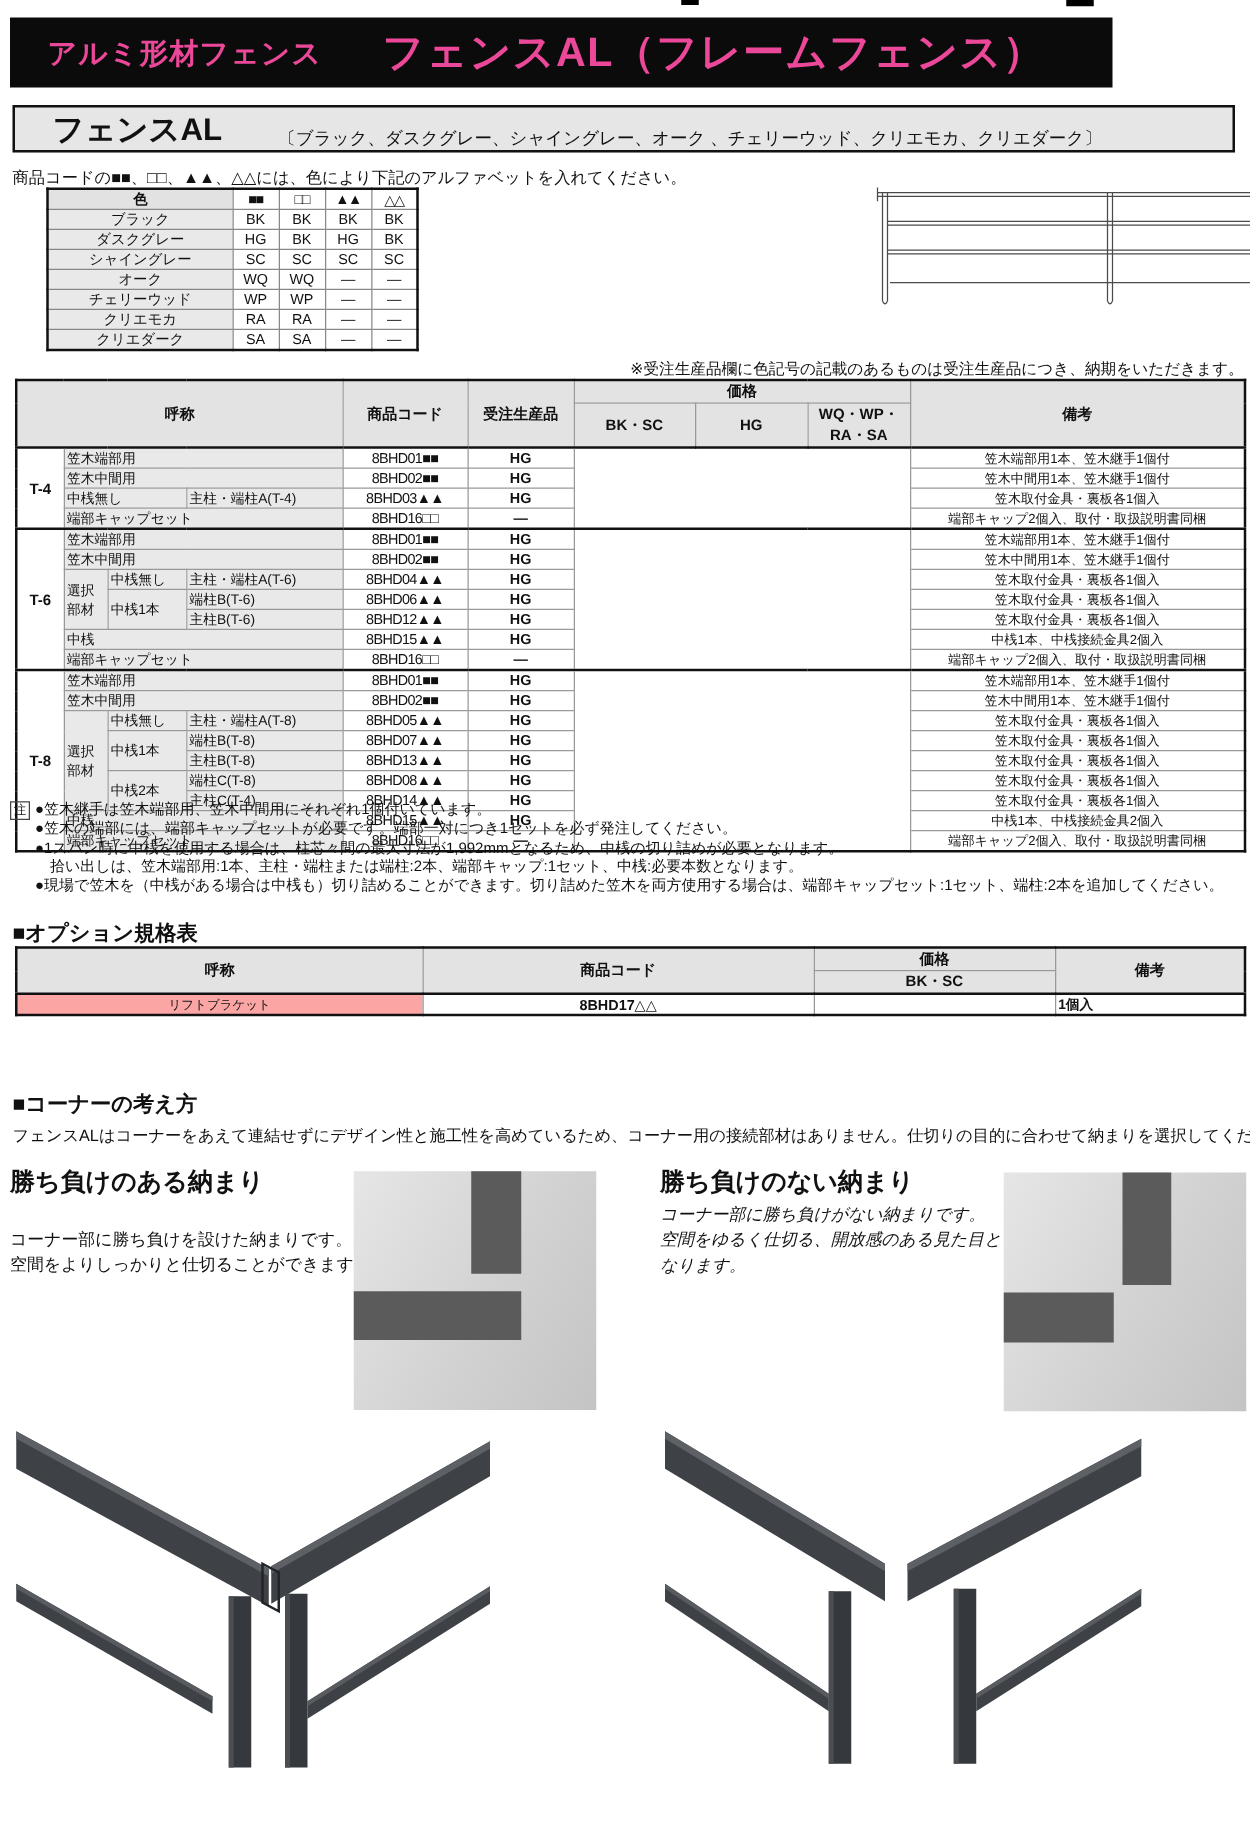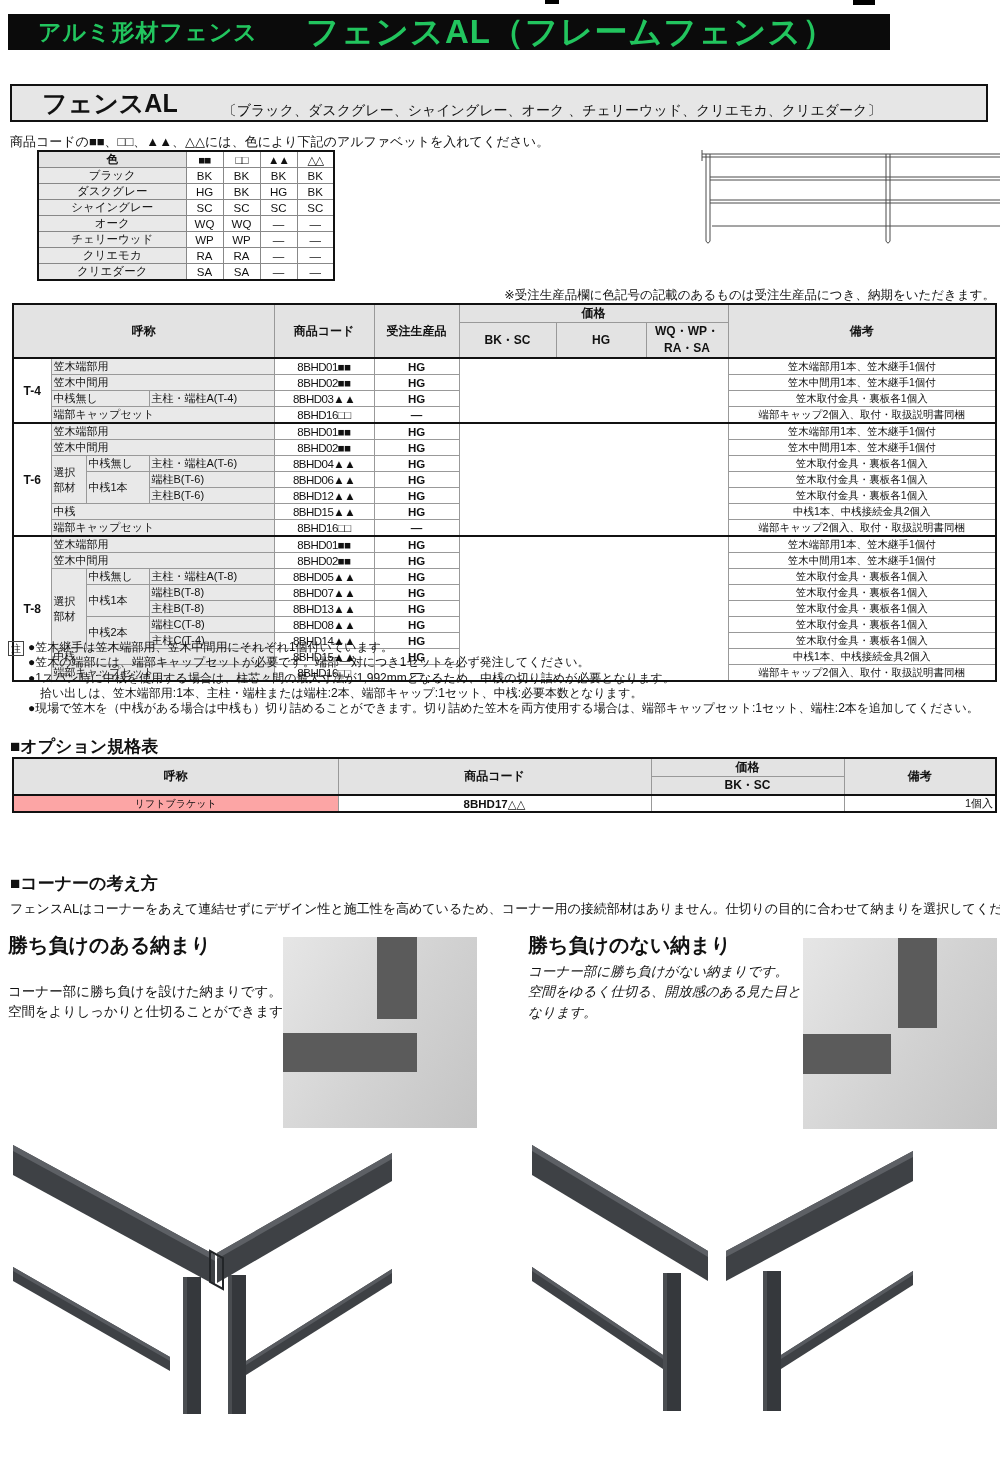--- a/index.html
+++ b/index.html
@@ -3,22 +3,22 @@
 <meta charset="utf-8">
 <style>
   html,body{margin:0;padding:0;background:#fff;}
   #page{position:relative;width:1000px;height:1464px;background:#fff;overflow:hidden;
         font-family:"Liberation Sans","DejaVu Sans",sans-serif;color:#111;}
   .artifact{position:absolute;background:#000;}
   .a1{left:545px;top:0;width:14px;height:4px;}
   .a2{left:853px;top:0;width:22px;height:5px;}
 
   
-  #topbar{position:absolute;left:8px;top:14px;width:882px;height:36px;background:#0b0b0b;
-          color:#22c55e;display:flex;align-items:center;}
+  #topbar{position:absolute;left:8px;top:14px;width:882px;height:56px;background:#0b0b0b;
+          color:#ec4899;display:flex;align-items:center;}
   #topbar .cat{font-size:23px;font-weight:bold;margin-left:30px;letter-spacing:1px;}
   #topbar .ttl{font-size:33px;font-weight:bold;margin-left:48px;letter-spacing:1px;}
 
   
   #productbar{position:absolute;left:10px;top:84px;width:978px;height:38px;background:#e6e6e6;
               border:2px solid #111;display:flex;align-items:flex-end;box-sizing:border-box;}
   #productbar .pname{font-size:25px;font-weight:bold;margin-left:30px;}
   #productbar .pcolors{font-size:14px;margin-left:45px;}
 
   #codenote{position:absolute;left:10px;top:133px;font-size:13px;}
@@ -57,21 +57,21 @@
 
   .secttitle{position:absolute;font-size:17px;font-weight:bold;}
 
   
   #opttable{position:absolute;left:12px;top:757px;width:983px;border-collapse:collapse;border:2px solid #111;table-layout:fixed;}
   #opttable th,#opttable td{border:1px solid #999;padding:0 2px;box-sizing:border-box;}
   #opttable thead th{background:#e3e3e3;font-size:12px;height:13px;text-align:center;}
   #opttable thead{border-bottom:2px solid #111;}
   #opttable .ncell{background:#fca5a5;font-size:10px;text-align:center;height:15px;}
   #opttable .code{font-weight:bold;font-size:11.5px;text-align:center;}
-  #opttable .bnote{font-size:11px;text-align:right;}
+  #opttable .bnote{font-size:11px;text-align:left;font-weight:bold;}
 
   #corner-desc{position:absolute;left:10px;top:900px;font-size:13px;white-space:nowrap;}
   .sub-title{position:absolute;font-size:20px;font-weight:bold;}
   .sub-body{position:absolute;font-size:13.5px;line-height:1.5;white-space:pre-line;}
 
   .plan{position:absolute;width:194px;height:191px;background:linear-gradient(120deg,#e6e6e6 0%,#d2d2d2 55%,#c4c4c4 100%);}
   .plan .vbar,.plan .hbar{position:absolute;background:#5b5b5b;}
   #plan-left .vbar{left:48.5%;top:0;width:20.5%;height:43%;}
   #plan-left .hbar{left:0;top:50.5%;width:69%;height:20%;}
   #plan-right .vbar{left:49%;top:0;width:20%;height:47%;}

